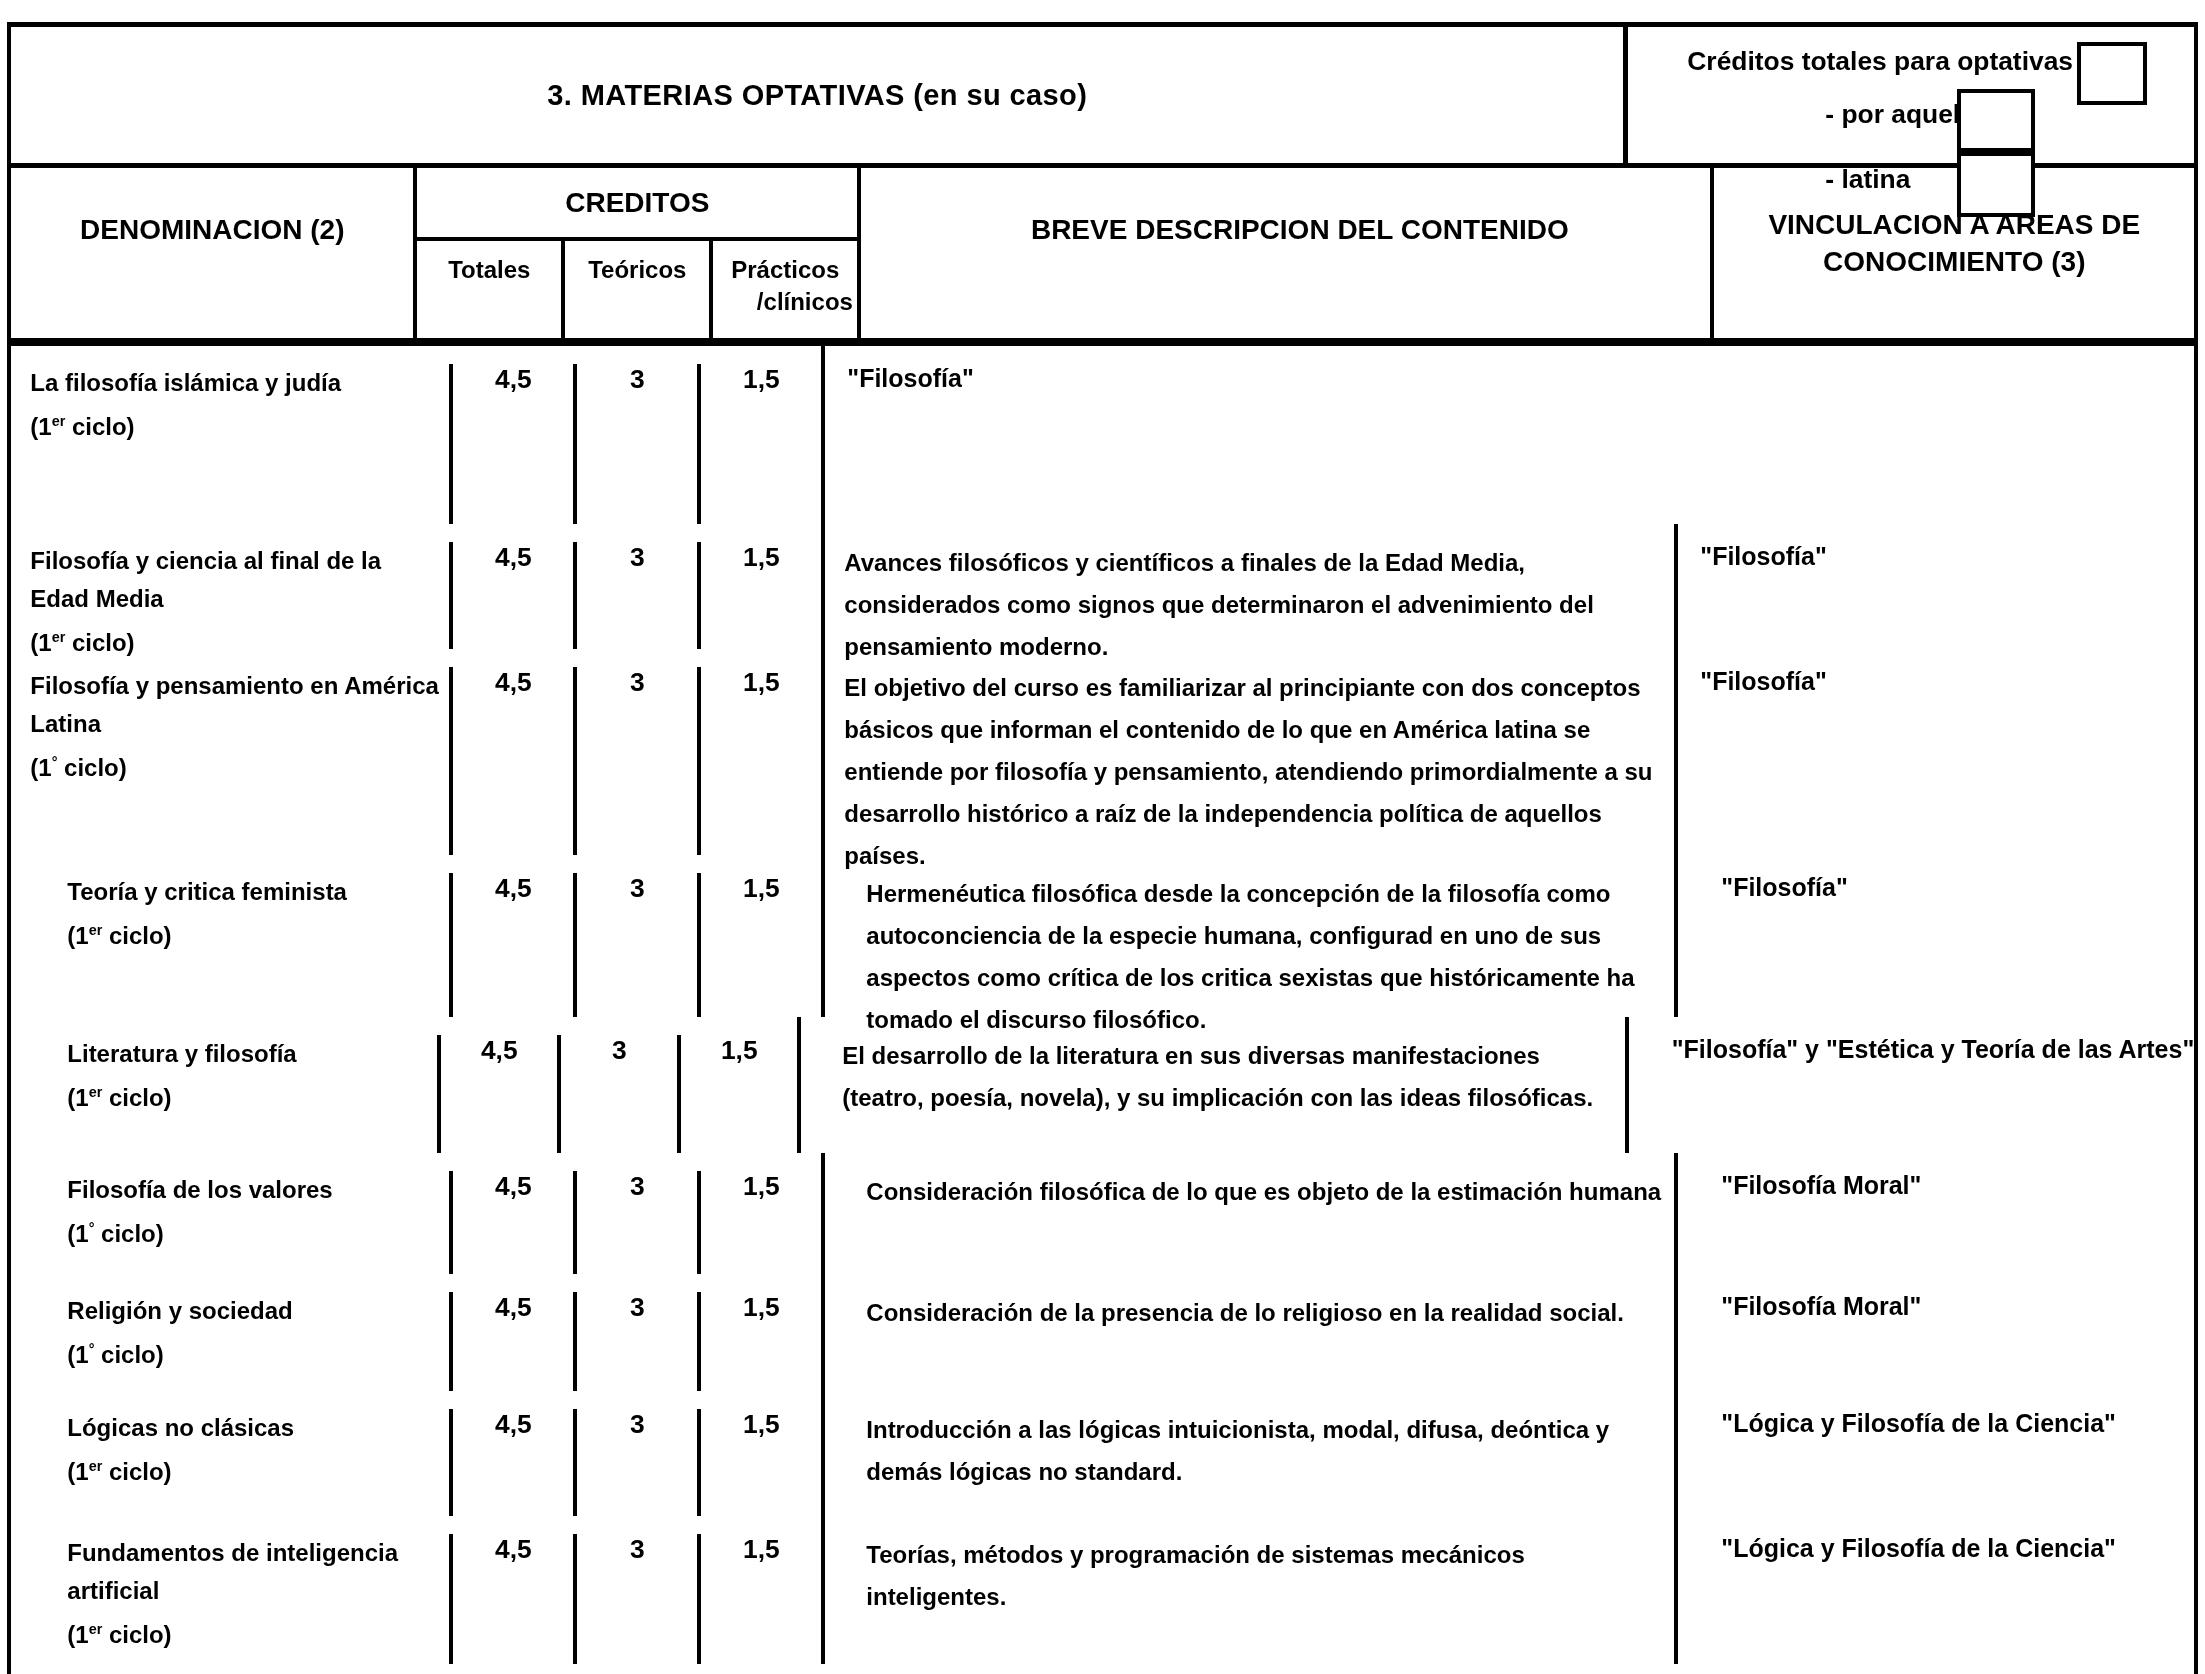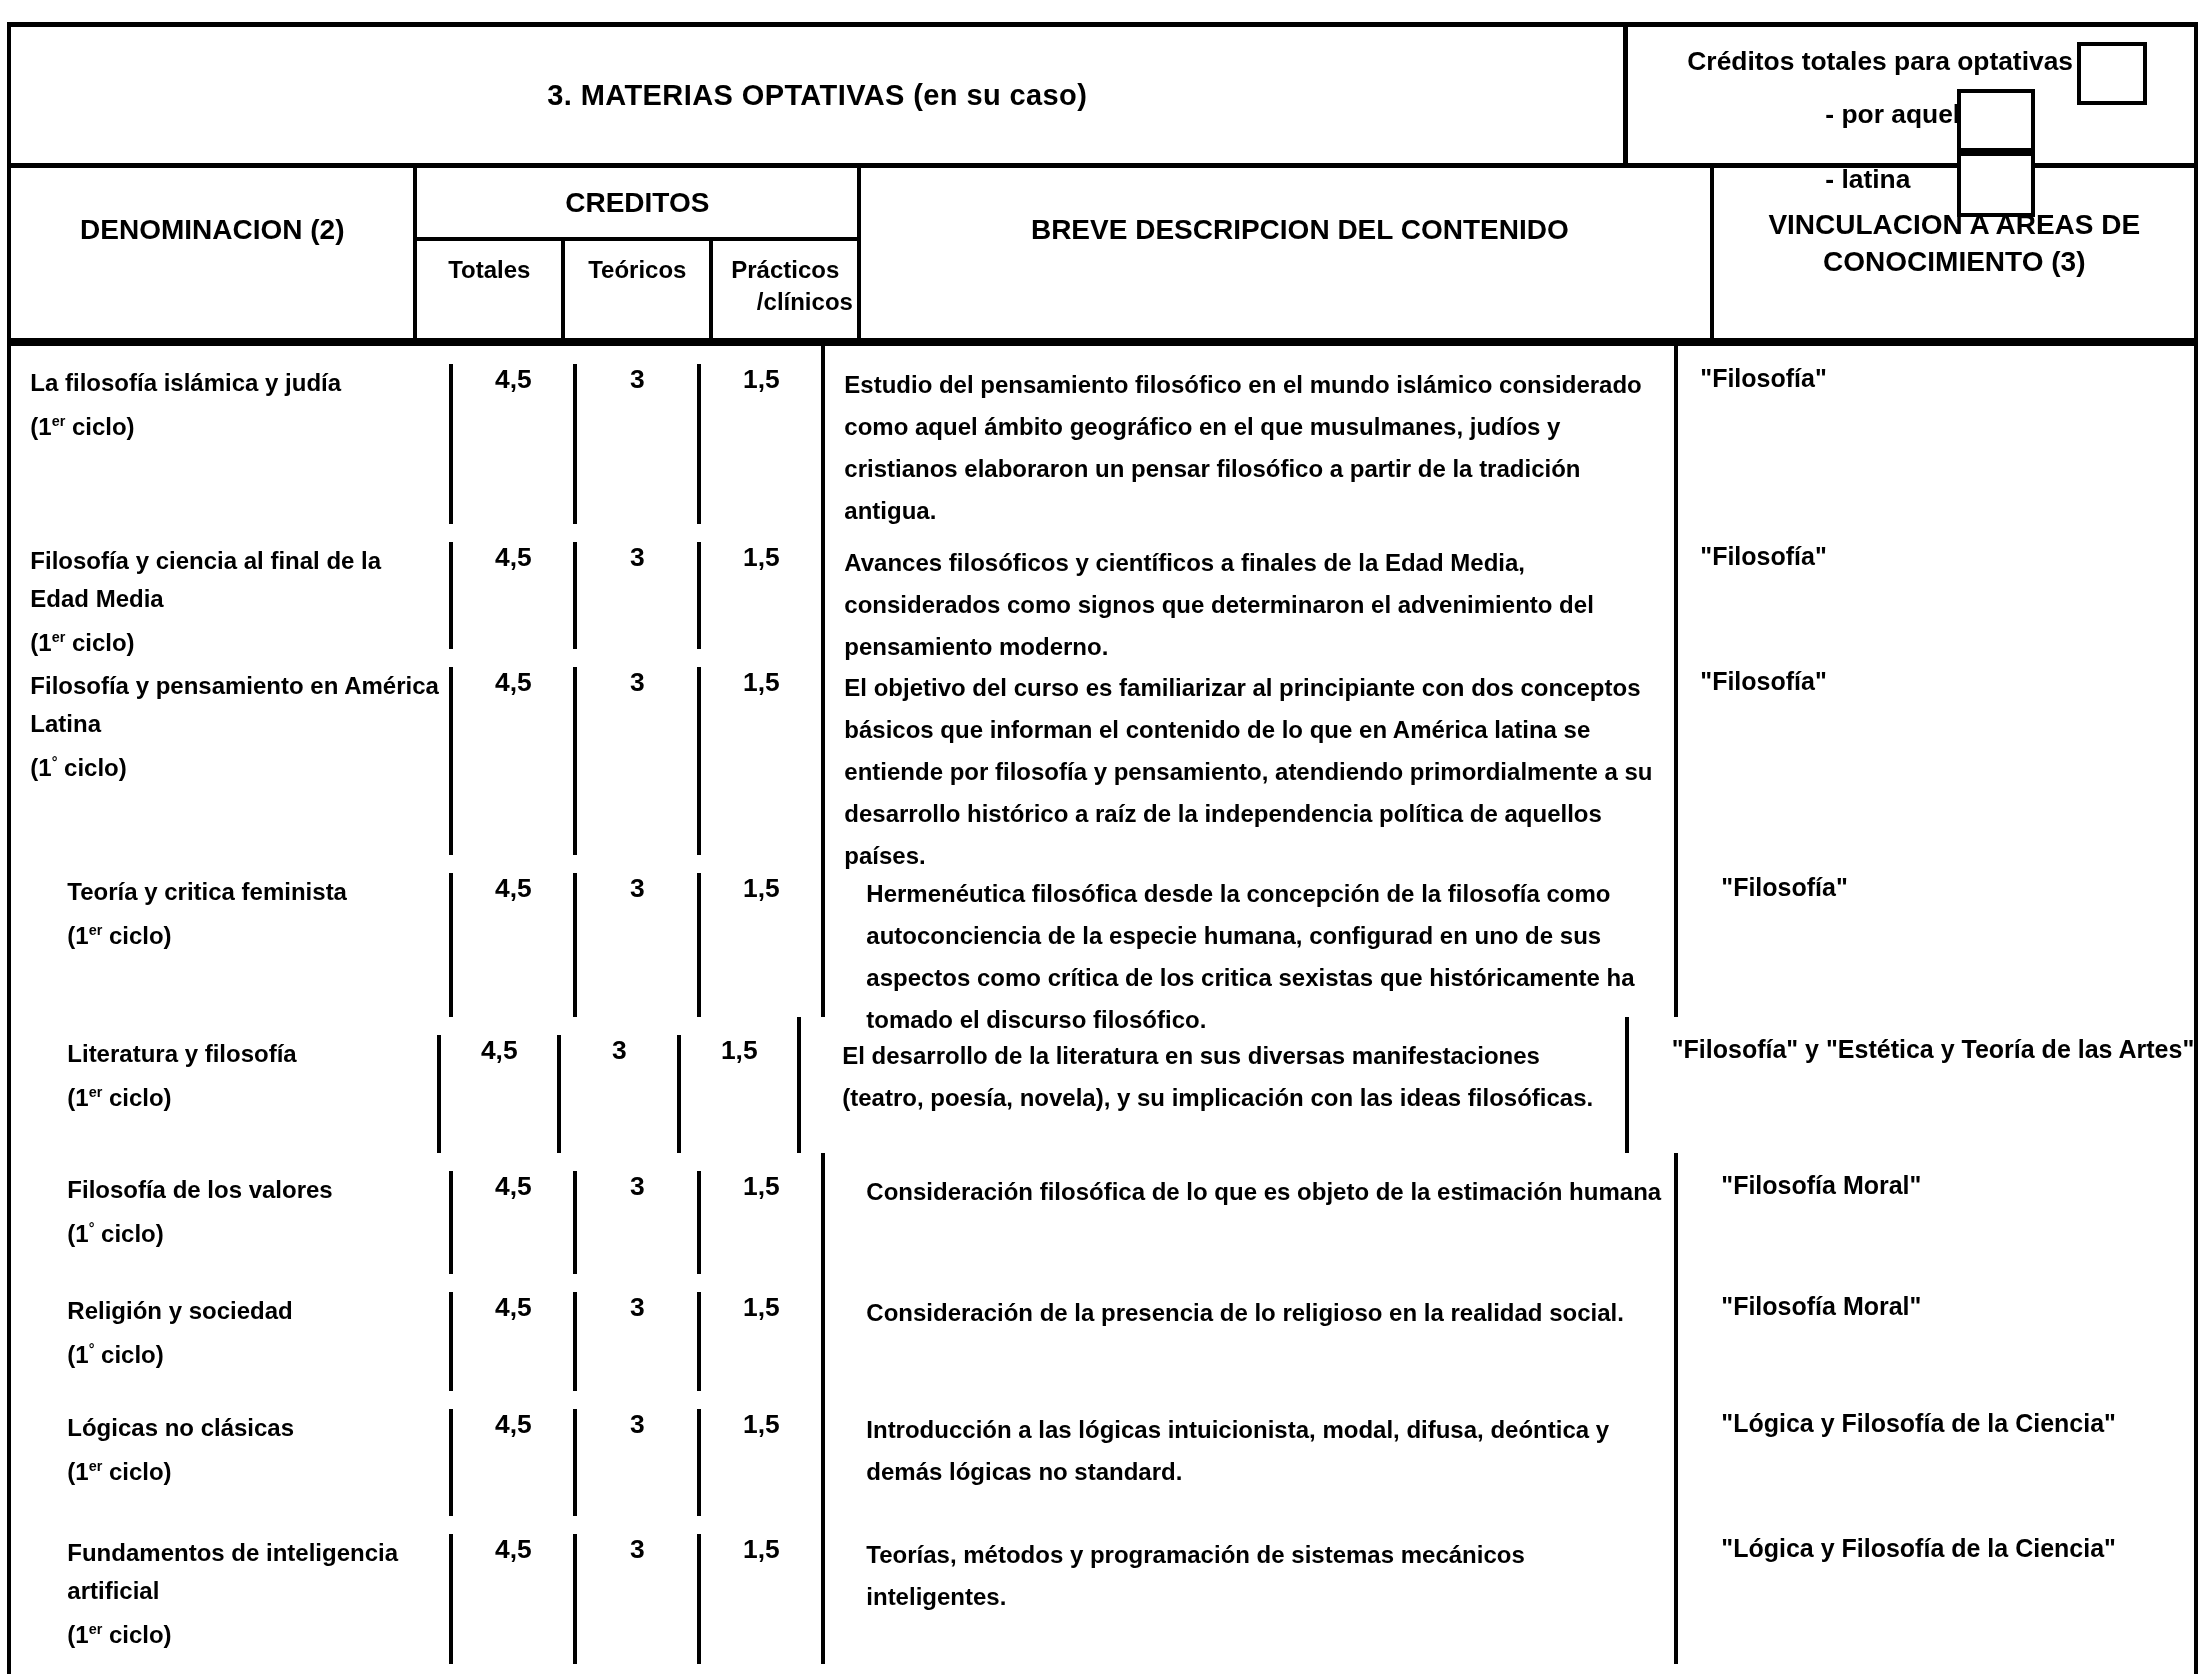--- a/index.html
+++ b/index.html
@@ -106,21 +106,20 @@
     <div class="trow r1">
       <div class="cell c-denom">
         <div>La filosofía islámica y judía</div>
         <div class="nw"><span>(1</span><span class="sup">er</span><span> ciclo)</span></div>
       </div>
       <div class="cell c-num">
         <div class="c-n1">4,5</div>
         <div class="c-n2">3</div>
         <div class="c-n3">1,5</div>
       </div>
-      <div class="cell c-desc">Estudio del pensamiento filosófico en el mundo islámico considerado como aquel ámbito geográfico en el que musulmanes, judíos y cristianos elaboraron un pensar filosófico a partir de la tradición antigua.</div>
       <div class="cell c-vinc">"Filosofía"</div>
     </div>
 
     <div class="trow r2">
       <div class="cell c-denom">
         <div>Filosofía y ciencia al final de la Edad Media</div>
         <div class="nw"><span>(1</span><span class="sup">er</span><span> ciclo)</span></div>
       </div>
       <div class="cell c-num">
         <div class="c-n1">4,5</div>

